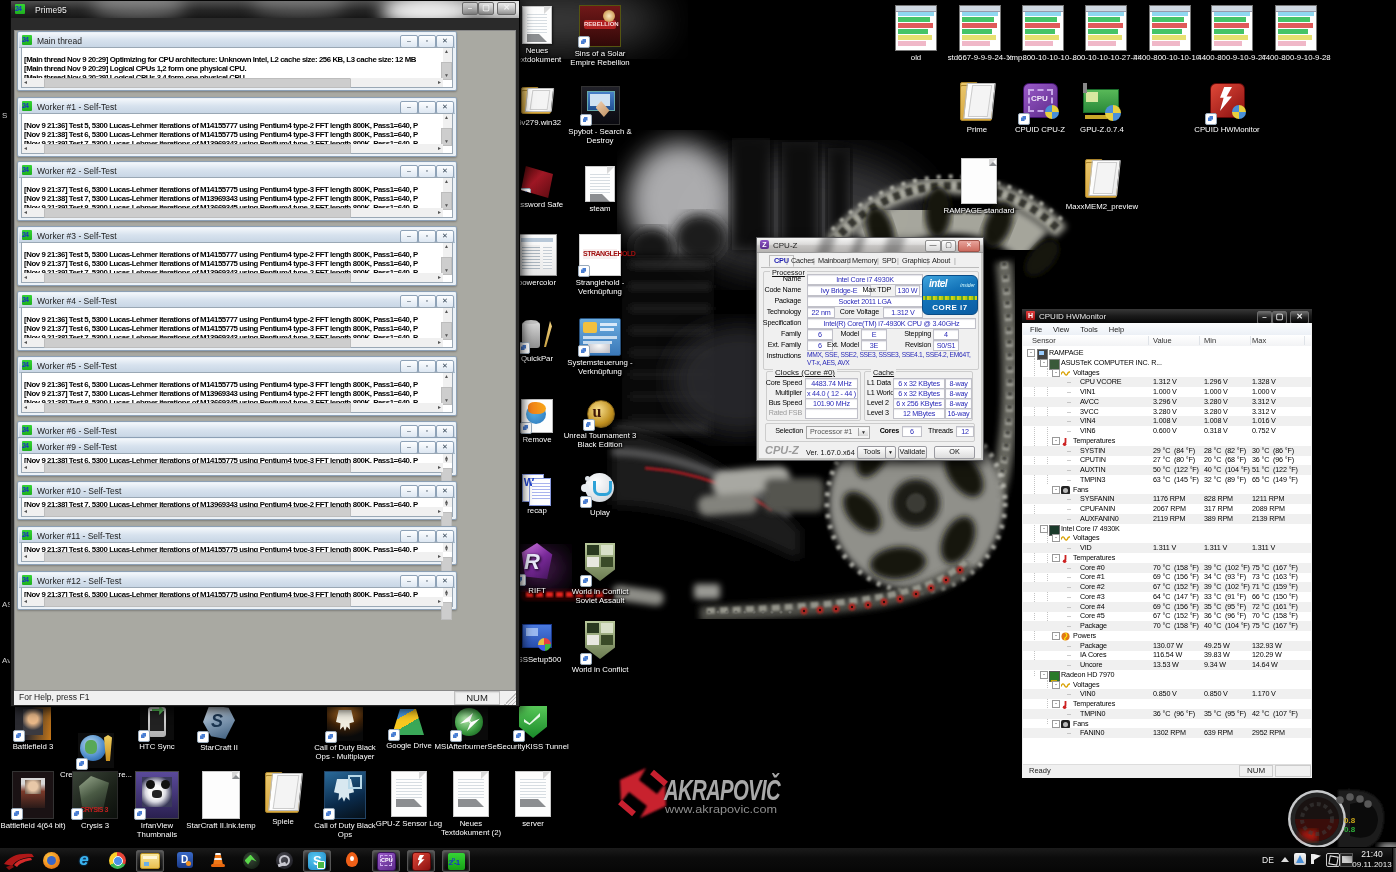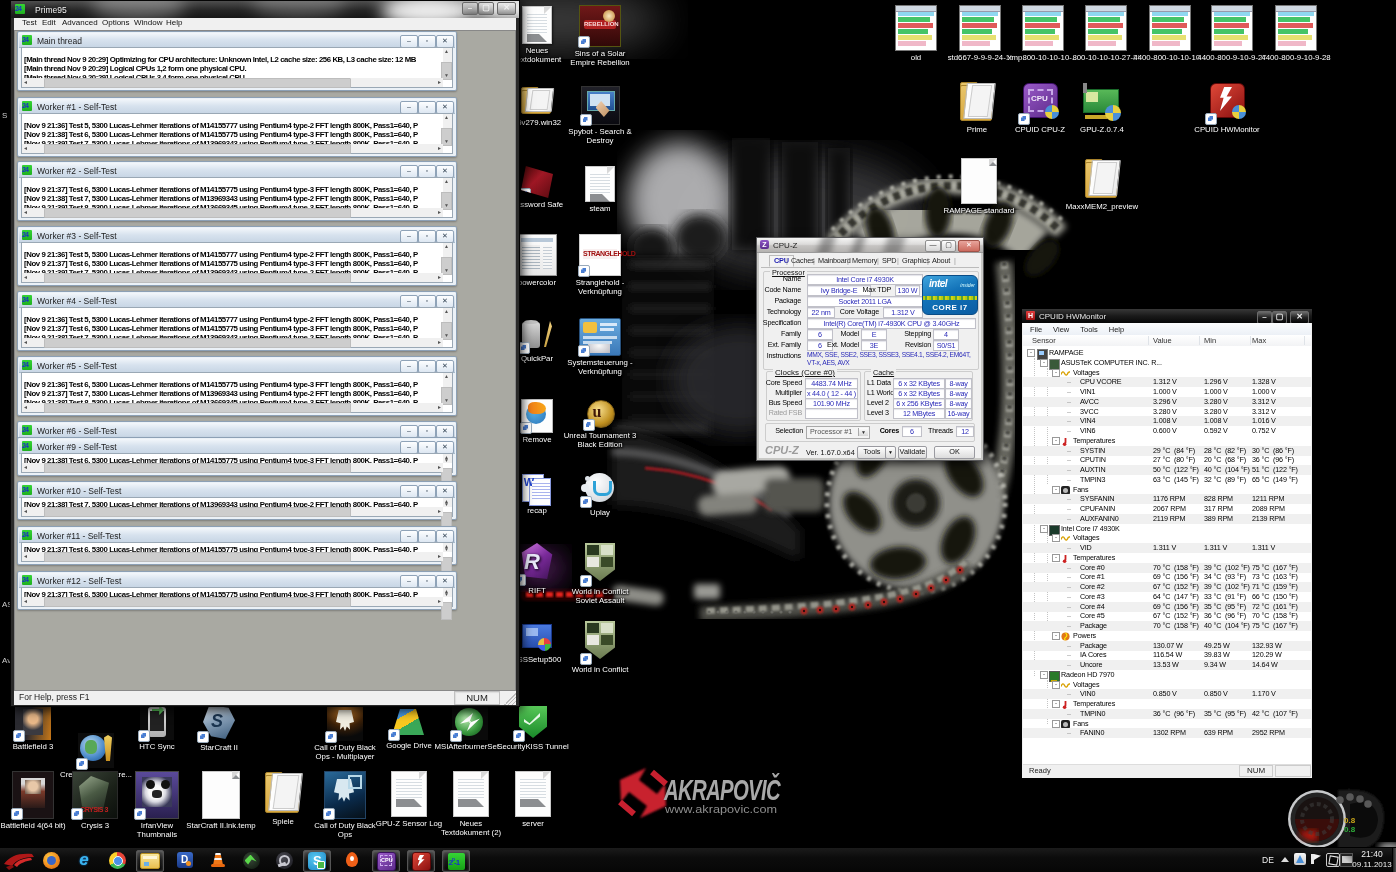--- a/index.html
+++ b/index.html
@@ -739,28 +739,20 @@
   <div class="hl" style="left:455px;top:-10px;opacity:.9"></div>
 
   <div class="hl" style="left:80px;top:-12px;opacity:.3"></div>
       <div class="hl" style="left:240px;top:-14px;opacity:.22"></div>
  </div>
  <div class="p95icon" style="left:4px;top:3px"></div>
  <div class="ttl">Prime95</div>
  <div class="capbtn" style="left:451px;width:14px;">–</div>
  <div class="capbtn" style="left:467px;width:14px;">▢</div>
  <div class="capbtn" style="left:486px;width:17px;">✕</div>
- <div class="menu">
-  <span style="left:8px">Test</span>
-      <span style="left:28px">Edit</span>
-  <span style="left:48px">Advanced</span>
-      <span style="left:88px">Options</span>
-  <span style="left:120px">Window</span>
-      <span style="left:152px">Help</span>
- </div>
  <div class="mdi" id="mdi">
  <div class="child" style="top:0px;height:58px">
   <div class="ct">
           <div class="p95icon" style="left:3px;top:2px"></div>
           <div class="txt">Main thread</div>
    <div class="cbtn" style="right:37px">–</div>
           <div class="cbtn" style="right:19px">▫</div>
           <div class="cbtn" style="right:1px">✕</div>
   </div>
   <div class="body">
@@ -1140,21 +1132,21 @@
         <span class="v" style="left:44px;color:#999">–</span>
         <span class="v" style="left:57px">VIN4</span>
         <span class="v" style="left:130px">1.008 V</span>
         <span class="v" style="left:181px">1.008 V</span>
         <span class="v" style="left:229px">1.016 V</span>
       </div>
   <div class="trow" style="top:80.0px">
         <span class="v" style="left:44px;color:#999">–</span>
         <span class="v" style="left:57px">VIN6</span>
         <span class="v" style="left:130px">0.600 V</span>
-        <span class="v" style="left:181px">0.592 V</span>
+        <span class="v" style="left:181px">0.318 V</span>
         <span class="v" style="left:229px">0.752 V</span>
       </div>
   <div class="trow" style="top:89.8px">
         <span class="tplus" style="left:29px;top:1px">-</span>
         <svg class="tico" style="left:38px;top:1px" viewBox="0 0 10 10">
           <path d="M4,1 L4,6 L2,8 L5,9 L6,6 L6,1 Z" fill="#cc2222"></path>
           <circle cx="4" cy="8" r="2" fill="#cc2222"></circle>
         </svg>
         <span class="v" style="left:50px">Temperatures</span>
       </div>

